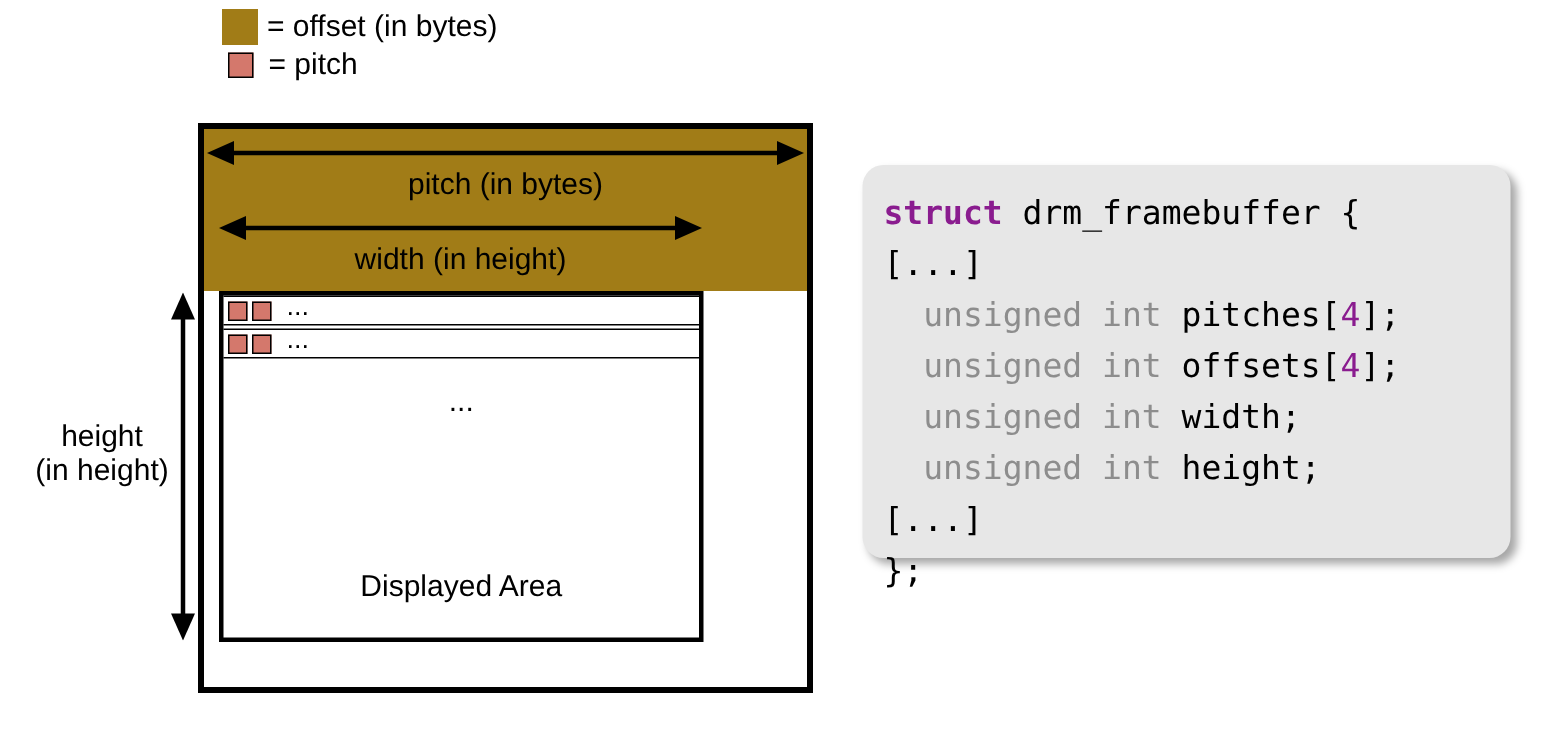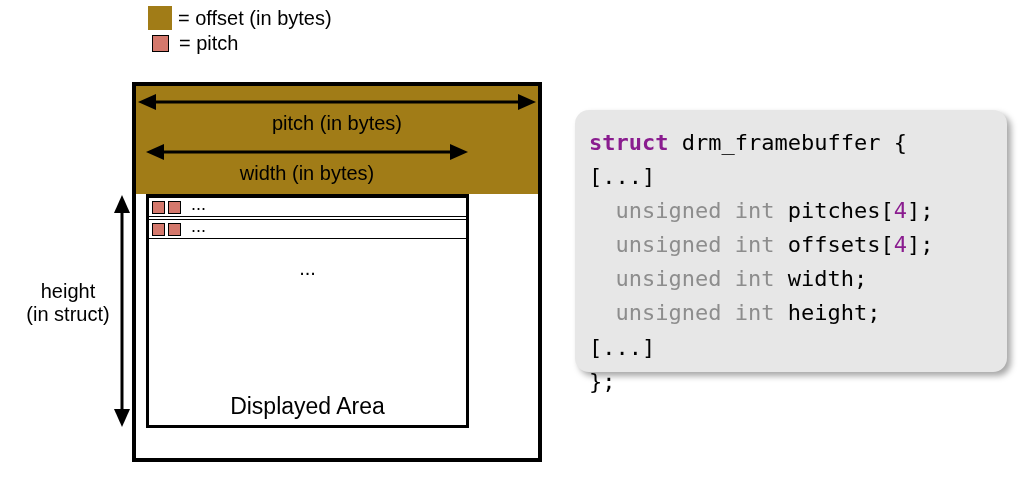--- a/index.html
+++ b/index.html
@@ -129,25 +129,25 @@
   .body-dots {
     position: absolute;
     top: 60px;
     left: 0;
     right: 0;
     text-align: center;
     font-size: 20px;
   }
   .displayed-area-label {
     position: absolute;
-    bottom: 5px;
-    left: 0;
-    right: 0;
-    text-align: center;
-    font-size: 23px;
+    bottom: 22px;
+    left: 0;
+    right: 0;
+    text-align: center;
+    font-size: 20px;
   }
   .memory-label {
     position: absolute;
     bottom: 5px;
     left: 0;
     right: 0;
     text-align: center;
     font-size: 21px;
   }
 
@@ -211,21 +211,21 @@
     </div>
     <div class="arrow-label" style="left:0; right:0; top:26px; text-align:center;">pitch (in bytes)</div>
 
     <div class="arrow-horiz" style="left:10px; top:56px; width:322px;">
       <svg viewBox="0 0 322 20" preserveAspectRatio="none">
         <line x1="10" y1="10" x2="312" y2="10" stroke="#000" stroke-width="3"></line>
         <polygon points="0,10 18,2 18,18" fill="#000"></polygon>
         <polygon points="322,10 304,2 304,18" fill="#000"></polygon>
       </svg>
     </div>
-    <div class="arrow-label" style="left:10px; width:322px; top:76px; text-align:center;">width (in bytes)</div>
+    <div class="arrow-label" style="left:10px; width:322px; top:76px; text-align:center;">width (in height)</div>
 
     <div class="displayed-area">
       <div class="row1">
         <div class="pixel-box"></div>
         <div class="pixel-box"></div>
         <span class="row-dots">...</span>
       </div>
       <div class="row2">
         <div class="pixel-box"></div>
         <div class="pixel-box"></div>
@@ -239,21 +239,21 @@
 
   <div class="arrow-vert" style="left:112px; top:195px; height:232px;">
     <svg viewBox="0 0 20 232" preserveAspectRatio="none">
       <line x1="10" y1="10" x2="10" y2="222" stroke="#000" stroke-width="3"></line>
       <polygon points="10,0 2,18 18,18" fill="#000"></polygon>
       <polygon points="10,232 2,214 18,214" fill="#000"></polygon>
     </svg>
   </div>
   <div class="height-label">
     <span>height</span><br>
-    <span>(in struct)</span>
+    <span>(in height)</span>
   </div>
 
   <div class="code-panel"><span class="kw">struct</span> <span class="ident">drm_framebuffer</span> <span>{</span>
 <span>[...]</span>
   <span class="type">unsigned int</span> <span class="ident">pitches</span><span>[</span><span class="num">4</span><span>]</span><span>;</span>
   <span class="type">unsigned int</span> <span class="ident">offsets</span><span>[</span><span class="num">4</span><span>]</span><span>;</span>
   <span class="type">unsigned int</span> <span class="ident">width</span><span>;</span>
   <span class="type">unsigned int</span> <span class="ident">height</span><span>;</span>
 <span>[...]</span>
 <span>};</span></div>

